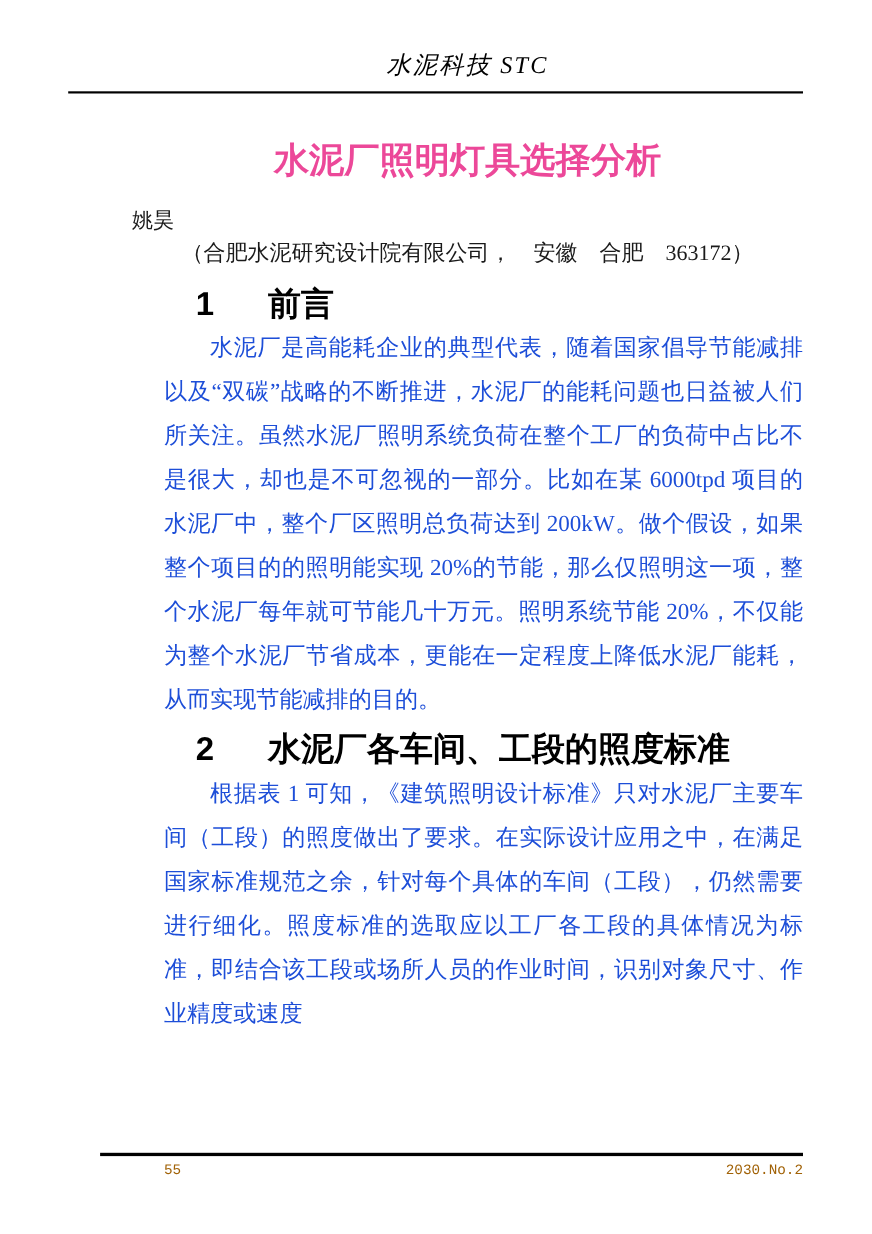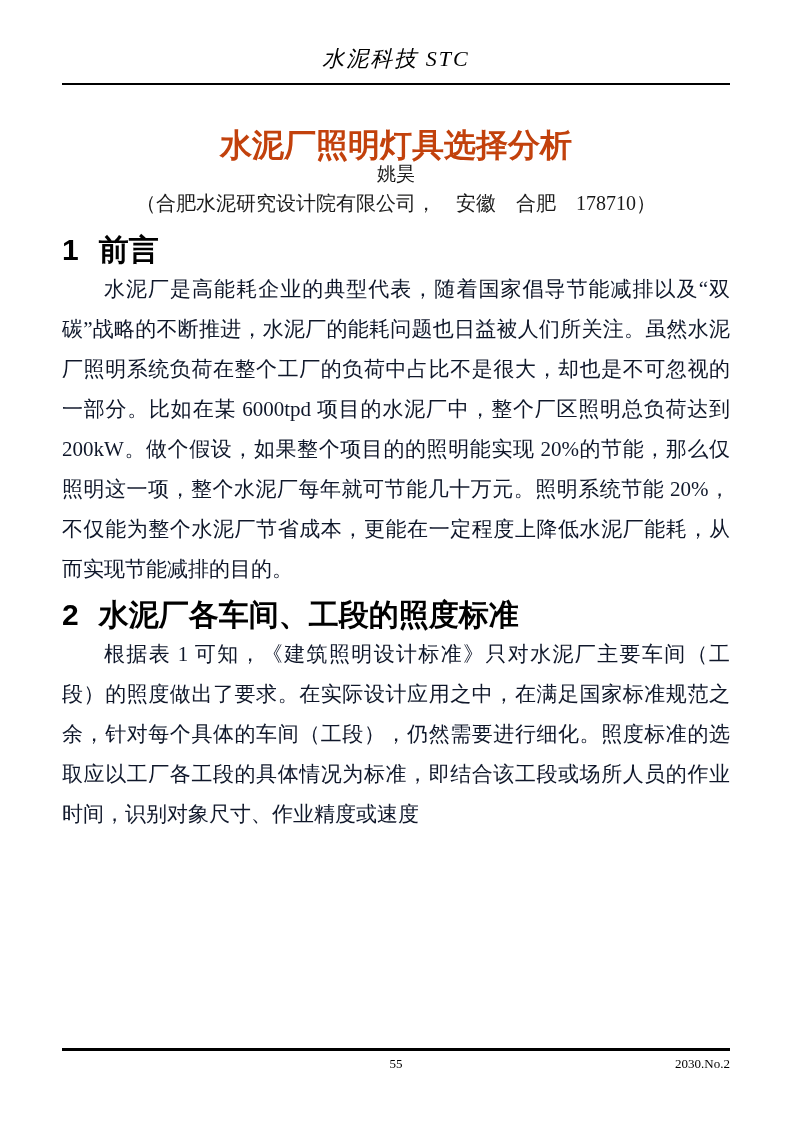--- a/index.html
+++ b/index.html
@@ -1,16 +1,16 @@
 <!DOCTYPE html>
 <html lang="zh"><head>
 <meta charset="utf-8">
 <title>水泥科技 STC</title>
 <style>
-  * { box-sizing: border-box; }
+  * { box-sizing: border-box; padding-left: 29px; }
   html, body { margin: 0; padding: 0; }
   body {
     width: 793px;
     height: 1122px;
     background: #ffffff;
     color: #1a1a1a;
     font-family: "Liberation Serif", "DejaVu Serif", serif;
     position: relative;
     overflow: hidden;
   }
@@ -45,24 +45,25 @@
     right: 63px;
     top: 85px;
   }
   .article-title {
     margin: 42px 0 0 0;
     text-align: center;
     font-size: 32px;
     line-height: 36px;
     font-weight: bold;
     font-family: "Liberation Sans", "DejaVu Sans", sans-serif;
-    color: #c2410c;
+    color: #ec4899;
   }
   .author {
-    text-align: center;
+    margin-top: 27px;
+    text-align: left;
     font-size: 19px;
     line-height: 22px;
   }
   .affiliation {
     margin-top: 5px;
     text-align: center;
     font-size: 20px;
     line-height: 26px;
   }
   .sec-heading {
@@ -74,42 +75,41 @@
     color: #000;
   }
   .sec-heading .sec-num { margin-right: 20px; }
   .para {
     margin: 0 0 13px 0;
     font-size: 21px;
     line-height: 40px;
     text-align: justify;
     text-indent: 2em;
     text-justify: inter-ideograph;
-    color: #0f172a;
+    color: #1d4ed8;
   }
   .section-2 .sec-heading { margin-top: 10px; }
   
   .footer {
     position: absolute;
     left: 62px;
     right: 63px;
     top: 1048px;
   }
   .footer-rule {
     height: 3px;
     background: #000;
     margin-bottom: 5px;
   }
   .footer-row {
     position: relative;
-    font-family: Liberation Serif, serif;
+    font-family: Liberation Mono, monospace;
     font-size: 13px;
     line-height: 16px;
-    text-align: center;
-    color: #000000;
+    color: #a16207;
   }
   .issue {
     position: absolute;
     right: 0;
     top: 0;
   }
 </style>
 </head>
 <body>
 
@@ -119,21 +119,21 @@
     <span>水泥科技 STC</span>
   </div>
   <div class="header-rule"></div>
 
   <div class="content">
 
     <h1 class="article-title">水泥厂照明灯具选择分析</h1>
 
     <div class="author">姚昊</div>
 
-    <div class="affiliation">（合肥水泥研究设计院有限公司，　安徽　合肥　178710）</div>
+    <div class="affiliation">（合肥水泥研究设计院有限公司，　安徽　合肥　363172）</div>
 
     <div class="section section-1">
       <h2 class="sec-heading">
         <span class="sec-num">1</span><span class="sec-title">前言</span>
       </h2>
       <p class="para">水泥厂是高能耗企业的典型代表，随着国家倡导节能减排以及“双碳”战略的不断推进，水泥厂的能耗问题也日益被人们所关注。虽然水泥厂照明系统负荷在整个工厂的负荷中占比不是很大，却也是不可忽视的一部分。比如在某 6000tpd 项目的水泥厂中，整个厂区照明总负荷达到 200kW。做个假设，如果整个项目的的照明能实现 20%的节能，那么仅照明这一项，整个水泥厂每年就可节能几十万元。照明系统节能 20%，不仅能为整个水泥厂节省成本，更能在一定程度上降低水泥厂能耗，从而实现节能减排的目的。</p>
     </div>
 
     <div class="section section-2">
       <h2 class="sec-heading">

